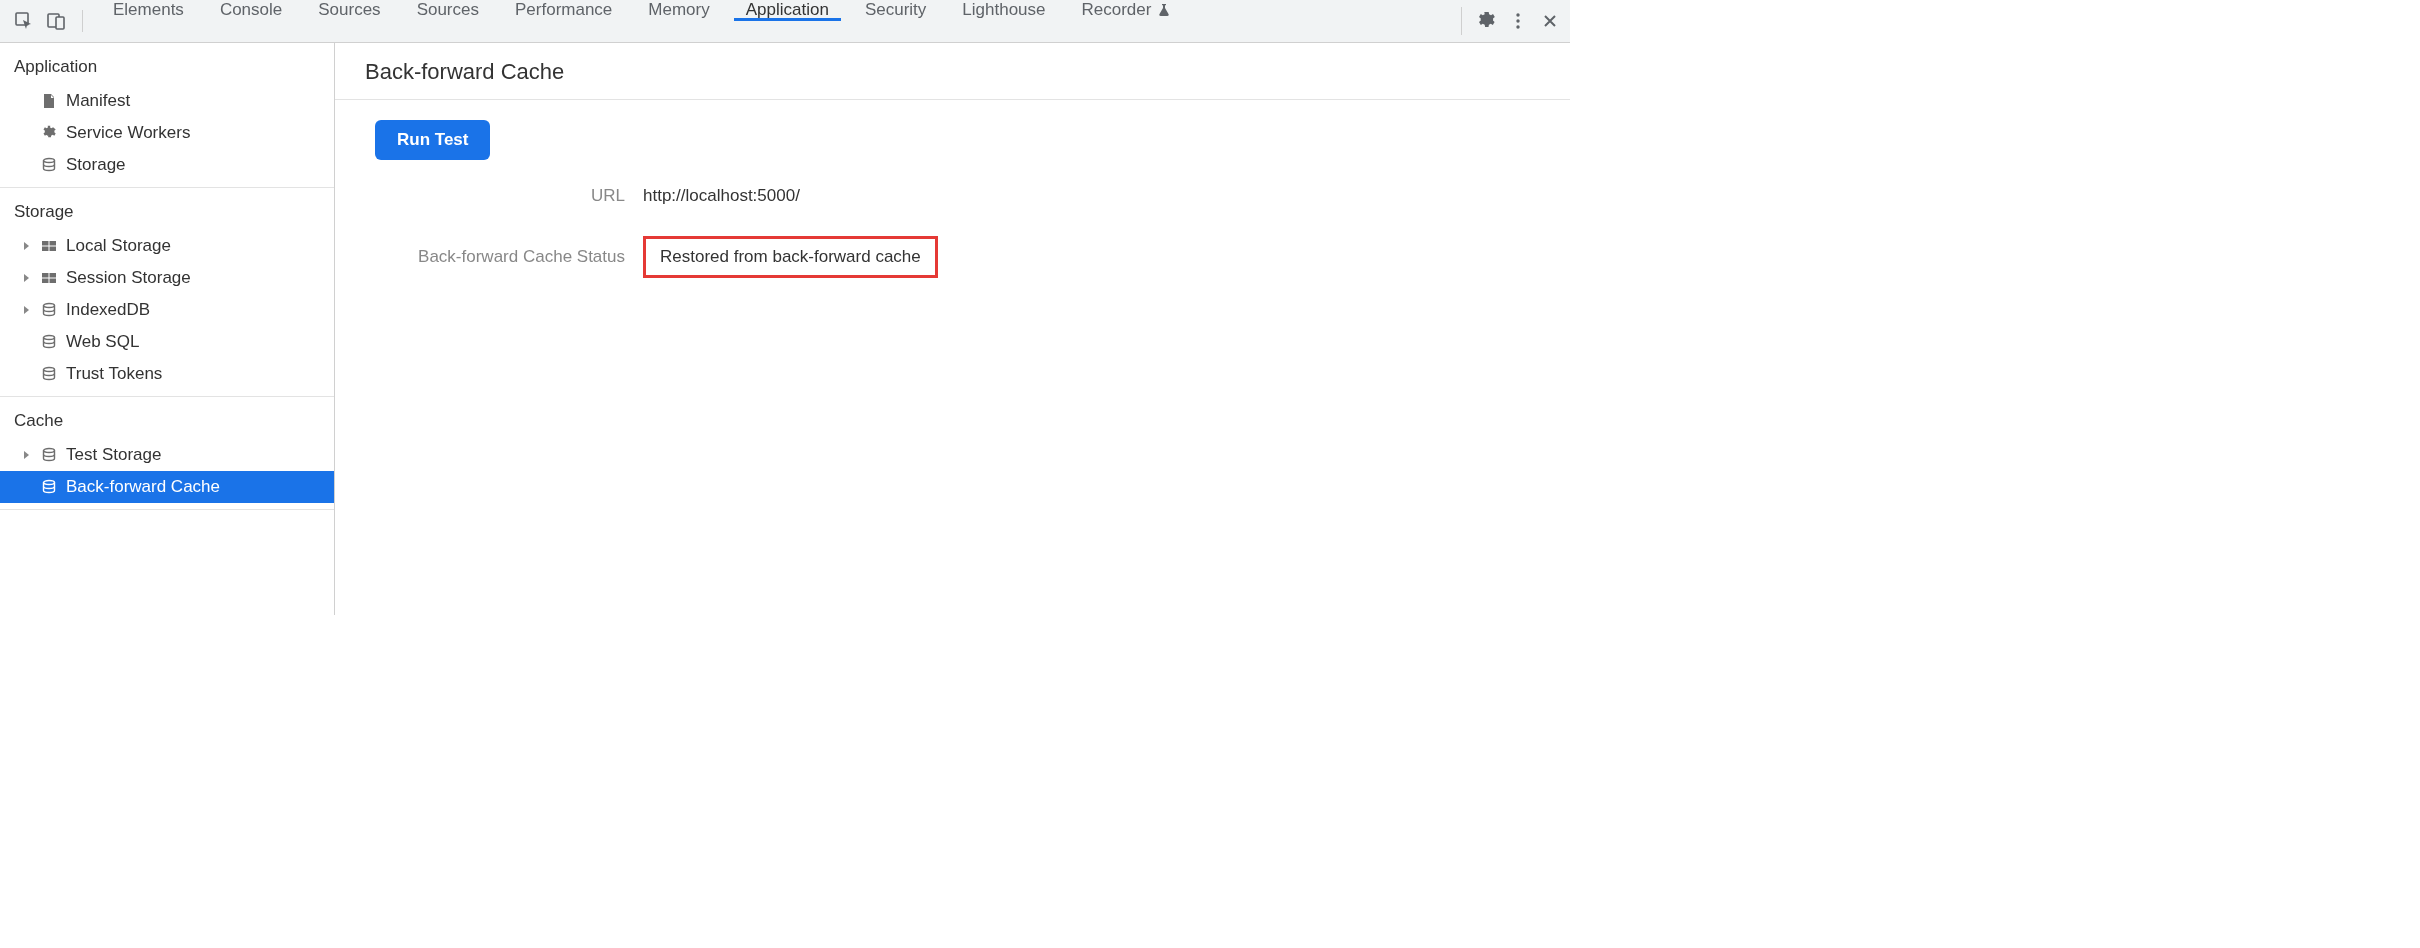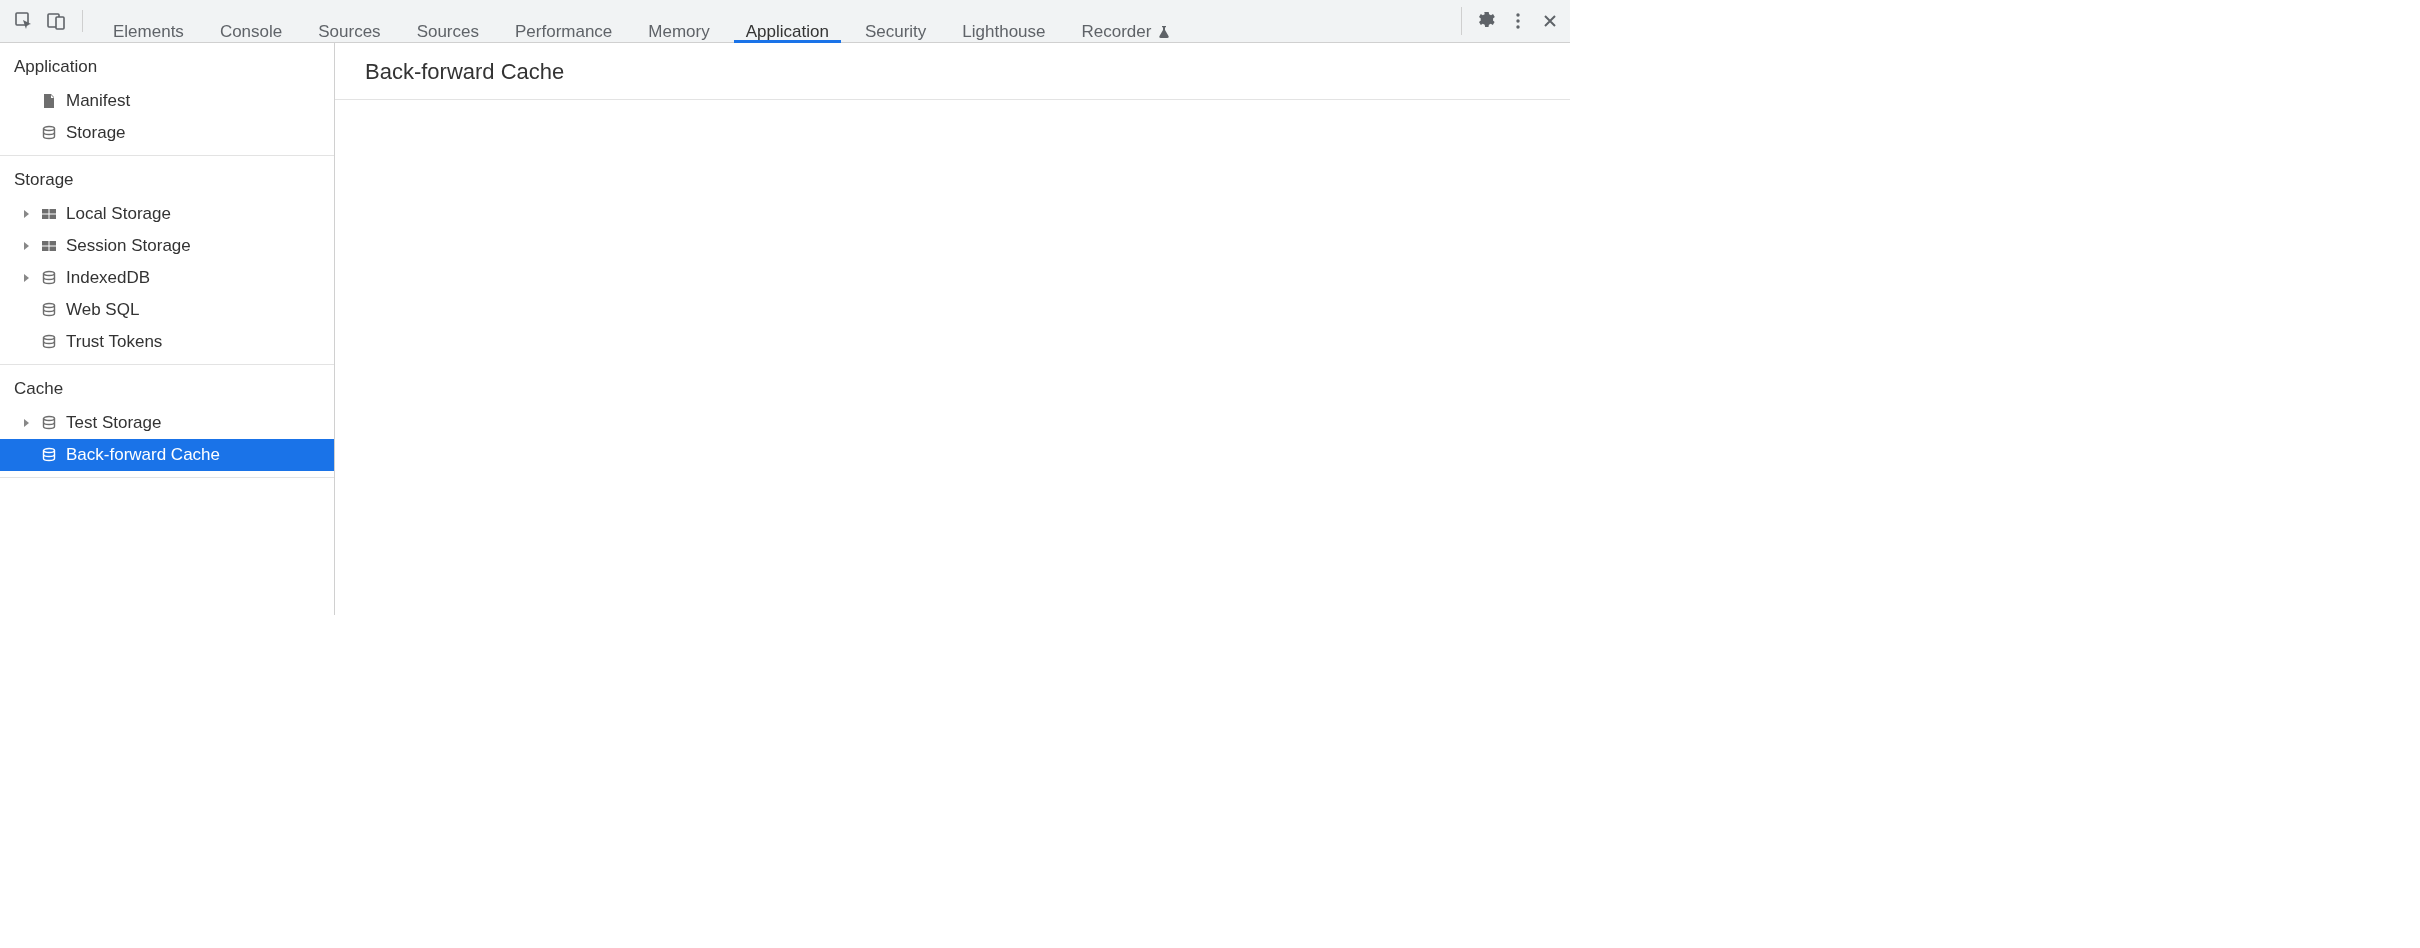--- a/index.html
+++ b/index.html
@@ -28,21 +28,21 @@
   }
   .tabstrip .iconbtn {
     width: 28px; height: 28px;
     display: flex; align-items: center; justify-content: center;
     color: #5f6368;
     cursor: pointer;
   }
   .tabstrip .divider {
     width: 1px; height: 22px; background: #cfcfcf; margin: 0 8px;
   }
-  .tabs { display: flex; align-items: flex-end; height: 100%; }
+  .tabs { display: flex; align-items: flex-start; height: 100%; }
   .tab {
     display: flex; align-items: center;
     padding: 0 18px;
     font-size: 17px;
     color: #5f6368;
     cursor: pointer;
     position: relative;
   }
   .tab.active { color: #333; }
   .tab.active::after {
@@ -242,20 +242,29 @@
       <span class="node-icon">
         <svg width="16" height="16" viewBox="0 0 16 16" fill="currentColor">
             <path d="M3 1h7l3 3v11H3V1zm7 1v3h3"></path>
           </svg>
       </span>
       <span>Manifest</span>
     </div>
     <div class="tree-item">
       <span class="arrow hidden"></span>
       <span class="node-icon">
+        <svg width="16" height="16" viewBox="0 0 16 16" fill="currentColor">
+            <path d="M8 5a3 3 0 1 0 0 6 3 3 0 0 0 0-6m0 1.3a1.7 1.7 0 1 1 0 3.4 1.7 1.7 0 0 1 0-3.4M6.7.7l.3 1.7c-.6.2-1 .5-1.5.8L3.9 2.3 2.5 4.6l1.4 1.1c0 .3-.1.5-.1.8s0 .5.1.8L2.5 8.4l1.4 2.3 1.6-.9c.5.3.9.6 1.5.8l.3 1.7h2.6l.3-1.7c.6-.2 1-.5 1.5-.8l1.6.9 1.4-2.3-1.4-1.1c0-.3.1-.5.1-.8s0-.5-.1-.8l1.4-1.1L12.1 2.3l-1.6.9c-.5-.3-.9-.6-1.5-.8L9.3.7H6.7z"></path>
+          </svg>
+      </span>
+      <span>Service Workers</span>
+    </div>
+    <div class="tree-item">
+      <span class="arrow hidden"></span>
+      <span class="node-icon">
         <svg width="16" height="16" viewBox="0 0 16 16" fill="none" stroke="currentColor" stroke-width="1.4">
             <ellipse cx="8" cy="3.5" rx="5.5" ry="2"></ellipse>
             <path d="M2.5 3.5v4c0 1.1 2.5 2 5.5 2s5.5-.9 5.5-2v-4"></path>
             <path d="M2.5 7.5v4c0 1.1 2.5 2 5.5 2s5.5-.9 5.5-2v-4"></path>
           </svg>
       </span>
       <span>Storage</span>
     </div>
 
     <div class="group-sep"></div>
@@ -361,15 +370,28 @@
       <span>Back-forward Cache</span>
     </div>
 
     <div class="group-sep"></div>
   </div>
 
   <div class="content">
     <div class="content-header">
       <h1>Back-forward Cache</h1>
     </div>
+    <div class="content-body">
+      <button class="runbtn">Run Test</button>
+
+      <div class="kv">
+        <div class="k">URL</div>
+        <div class="v">http://localhost:5000/</div>
+
+        <div class="k">Back-forward Cache Status</div>
+        <div class="v">
+          <span class="highlight-box">Restored from back-forward cache</span>
+        </div>
+      </div>
+    </div>
   </div>
 
 </div>
 
 </body></html>

